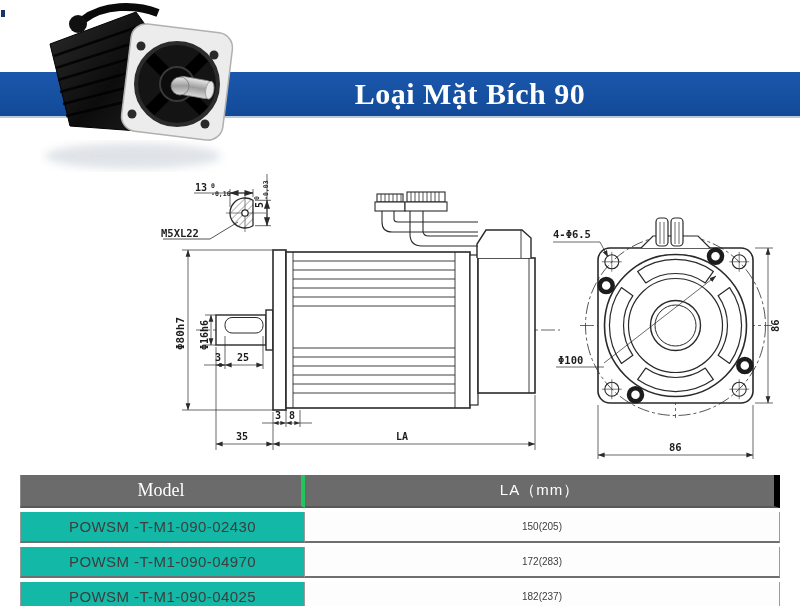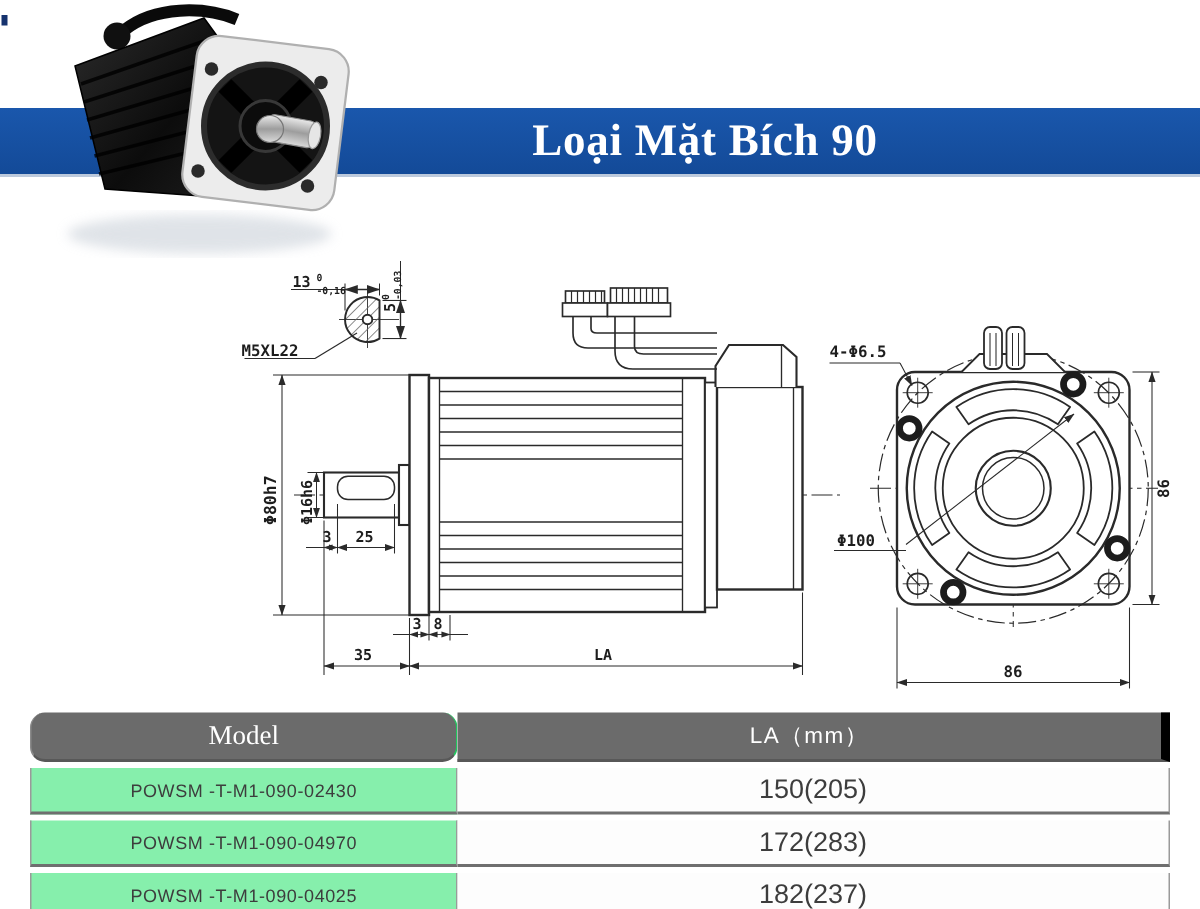--- a/index.html
+++ b/index.html
@@ -19,26 +19,26 @@
   .drawing{position:absolute;left:0;top:160px;width:800px;height:305px;}
   .drawing text{font-family:"DejaVu Sans Mono",monospace;font-weight:bold;fill:#1d1d1d;}
   
   .spec-table{position:absolute;left:20px;top:471px;width:760px;
           border-collapse:separate;border-spacing:0 4px;}
   .spec-table th,.spec-table td{text-align:center;vertical-align:middle;}
   .spec-table th{background:#6b6b6b;color:#fff;height:29px;font-weight:normal;
           border-bottom:2px solid #585858;}
   .th-model{font-family:"Liberation Serif",serif;font-size:18px;width:37.5%;}
   .th-la{font-family:"Liberation Sans",sans-serif;font-size:15px;letter-spacing:1px;}
-  .td-model{background:#86efac;color:#3d3d3d;font-size:12px;height:27px;
+  .td-model{background:#14b8a6;color:#3d3d3d;font-size:15px;height:27px;
           border-bottom:2px solid #6f6f6f;border-left:1px solid #9a9a9a;letter-spacing:.4px;}
-  .td-la{background:#fdfdfd;color:#3d3d3d;font-size:18px;height:27px;
+  .td-la{background:#fdfdfd;color:#3d3d3d;font-size:10px;height:27px;
           border-bottom:2px solid #6f6f6f;border-right:1px solid #9a9a9a;}
   .spec-table td.td-model{border-right:1px solid #9a9a9a;}
-  .spec-table th.th-model{border-right:1px solid #22c55e;border-left:1px solid #8a8a8a;border-radius:10px;}
+  .spec-table th.th-model{border-right:4px solid #22c55e;border-left:1px solid #8a8a8a;}
   .spec-table th.th-la{border-right:6px solid #000000;}
 </style>
 </head>
 <body>
 
 <div id="page">
 
   <div class="corner-mark"></div>
 
   <div class="banner"></div>

